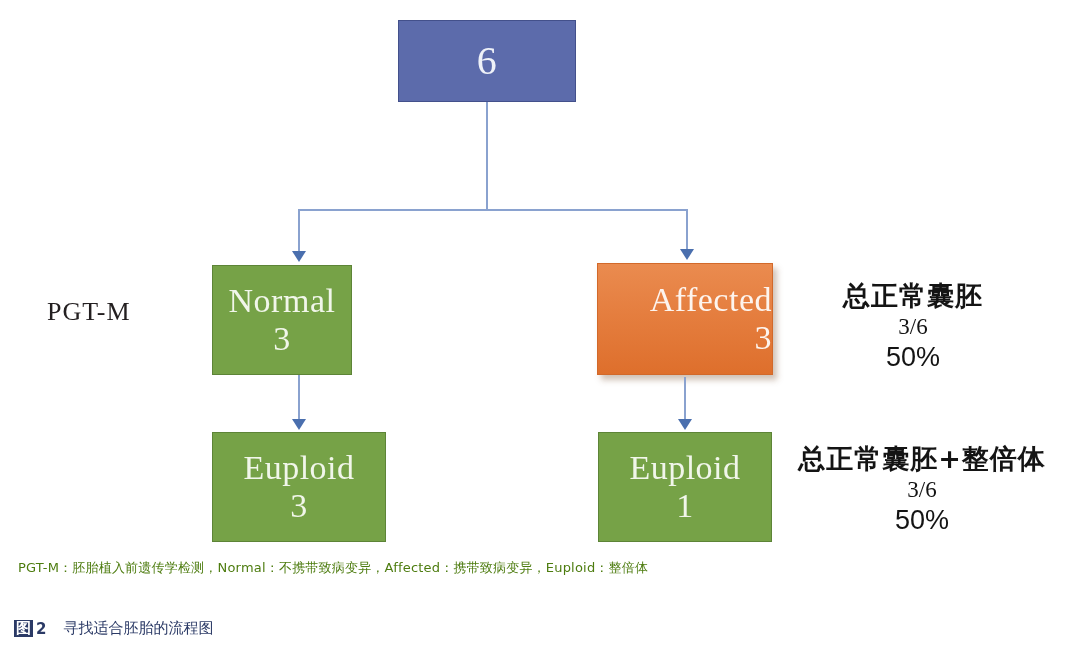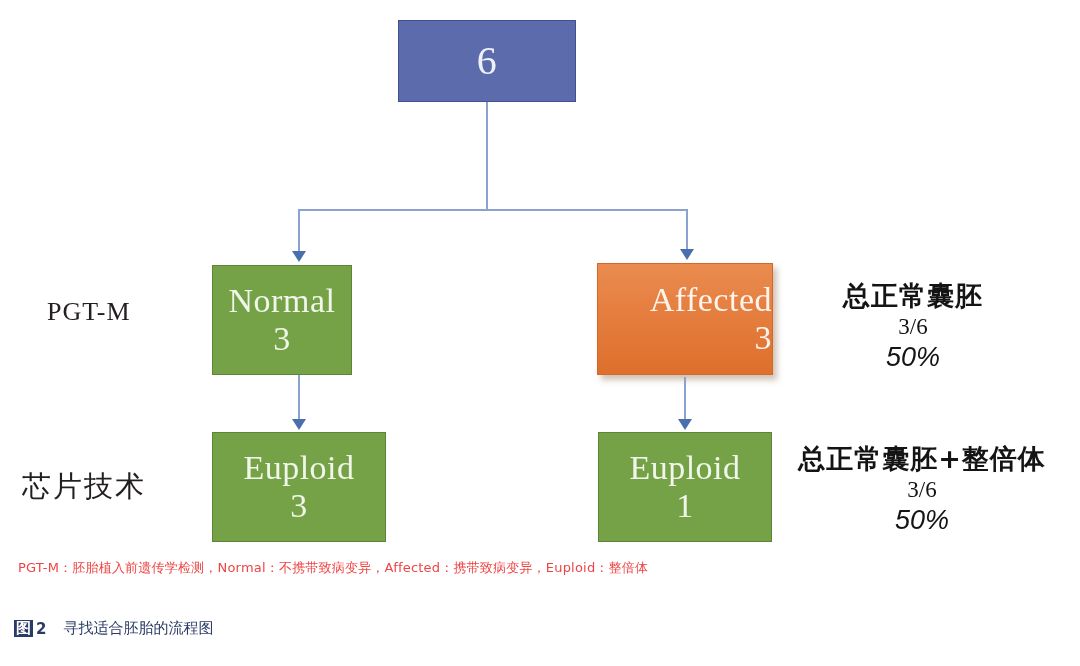--- a/index.html
+++ b/index.html
@@ -153,41 +153,40 @@
   }
   .annot .a-num {
     display: block;
     font-family: Liberation Serif, serif;
     font-size: 23px;
   }
   .annot .a-pct {
     display: block;
     font-family: "Liberation Sans", sans-serif;
     font-size: 27px;
-    font-style: italic;
   }
   .annot-top {
     left: 818px;
     top: 280px;
     width: 190px;
   }
   .annot-bottom {
     left: 772px;
     top: 443px;
     width: 300px;
   }
 
   
   .footnote {
     position: absolute;
     left: 18px;
     top: 559px;
     font-family: "DejaVu Sans", "Liberation Sans", sans-serif;
     font-size: 13px;
-    color: #ef4444;
+    color: #4d7c0f;
     letter-spacing: .2px;
     white-space: nowrap;
   }
   .caption {
     position: absolute;
     left: 14px;
     top: 619px;
     display: flex;
     align-items: center;
     gap: 3px;
@@ -237,21 +236,20 @@
   <div class="node node-affected">
     <span class="n-label">Affected</span>
     <span class="n-count">3</span>
   </div>
 
   <div class="conn conn-v conn-normal-euploid"></div>
   <div class="conn conn-v conn-affected-euploid"></div>
   <div class="arrow arrow-left-bottom"></div>
   <div class="arrow arrow-right-bottom"></div>
 
-  <div class="stage-label stage-chip">芯片技术</div>
 
   <div class="node node-green node-euploid-left">
     <span class="n-label">Euploid</span>
     <span class="n-count">3</span>
   </div>
 
   <div class="node node-green node-euploid-right">
     <span class="n-label">Euploid</span>
     <span class="n-count">1</span>
   </div>

